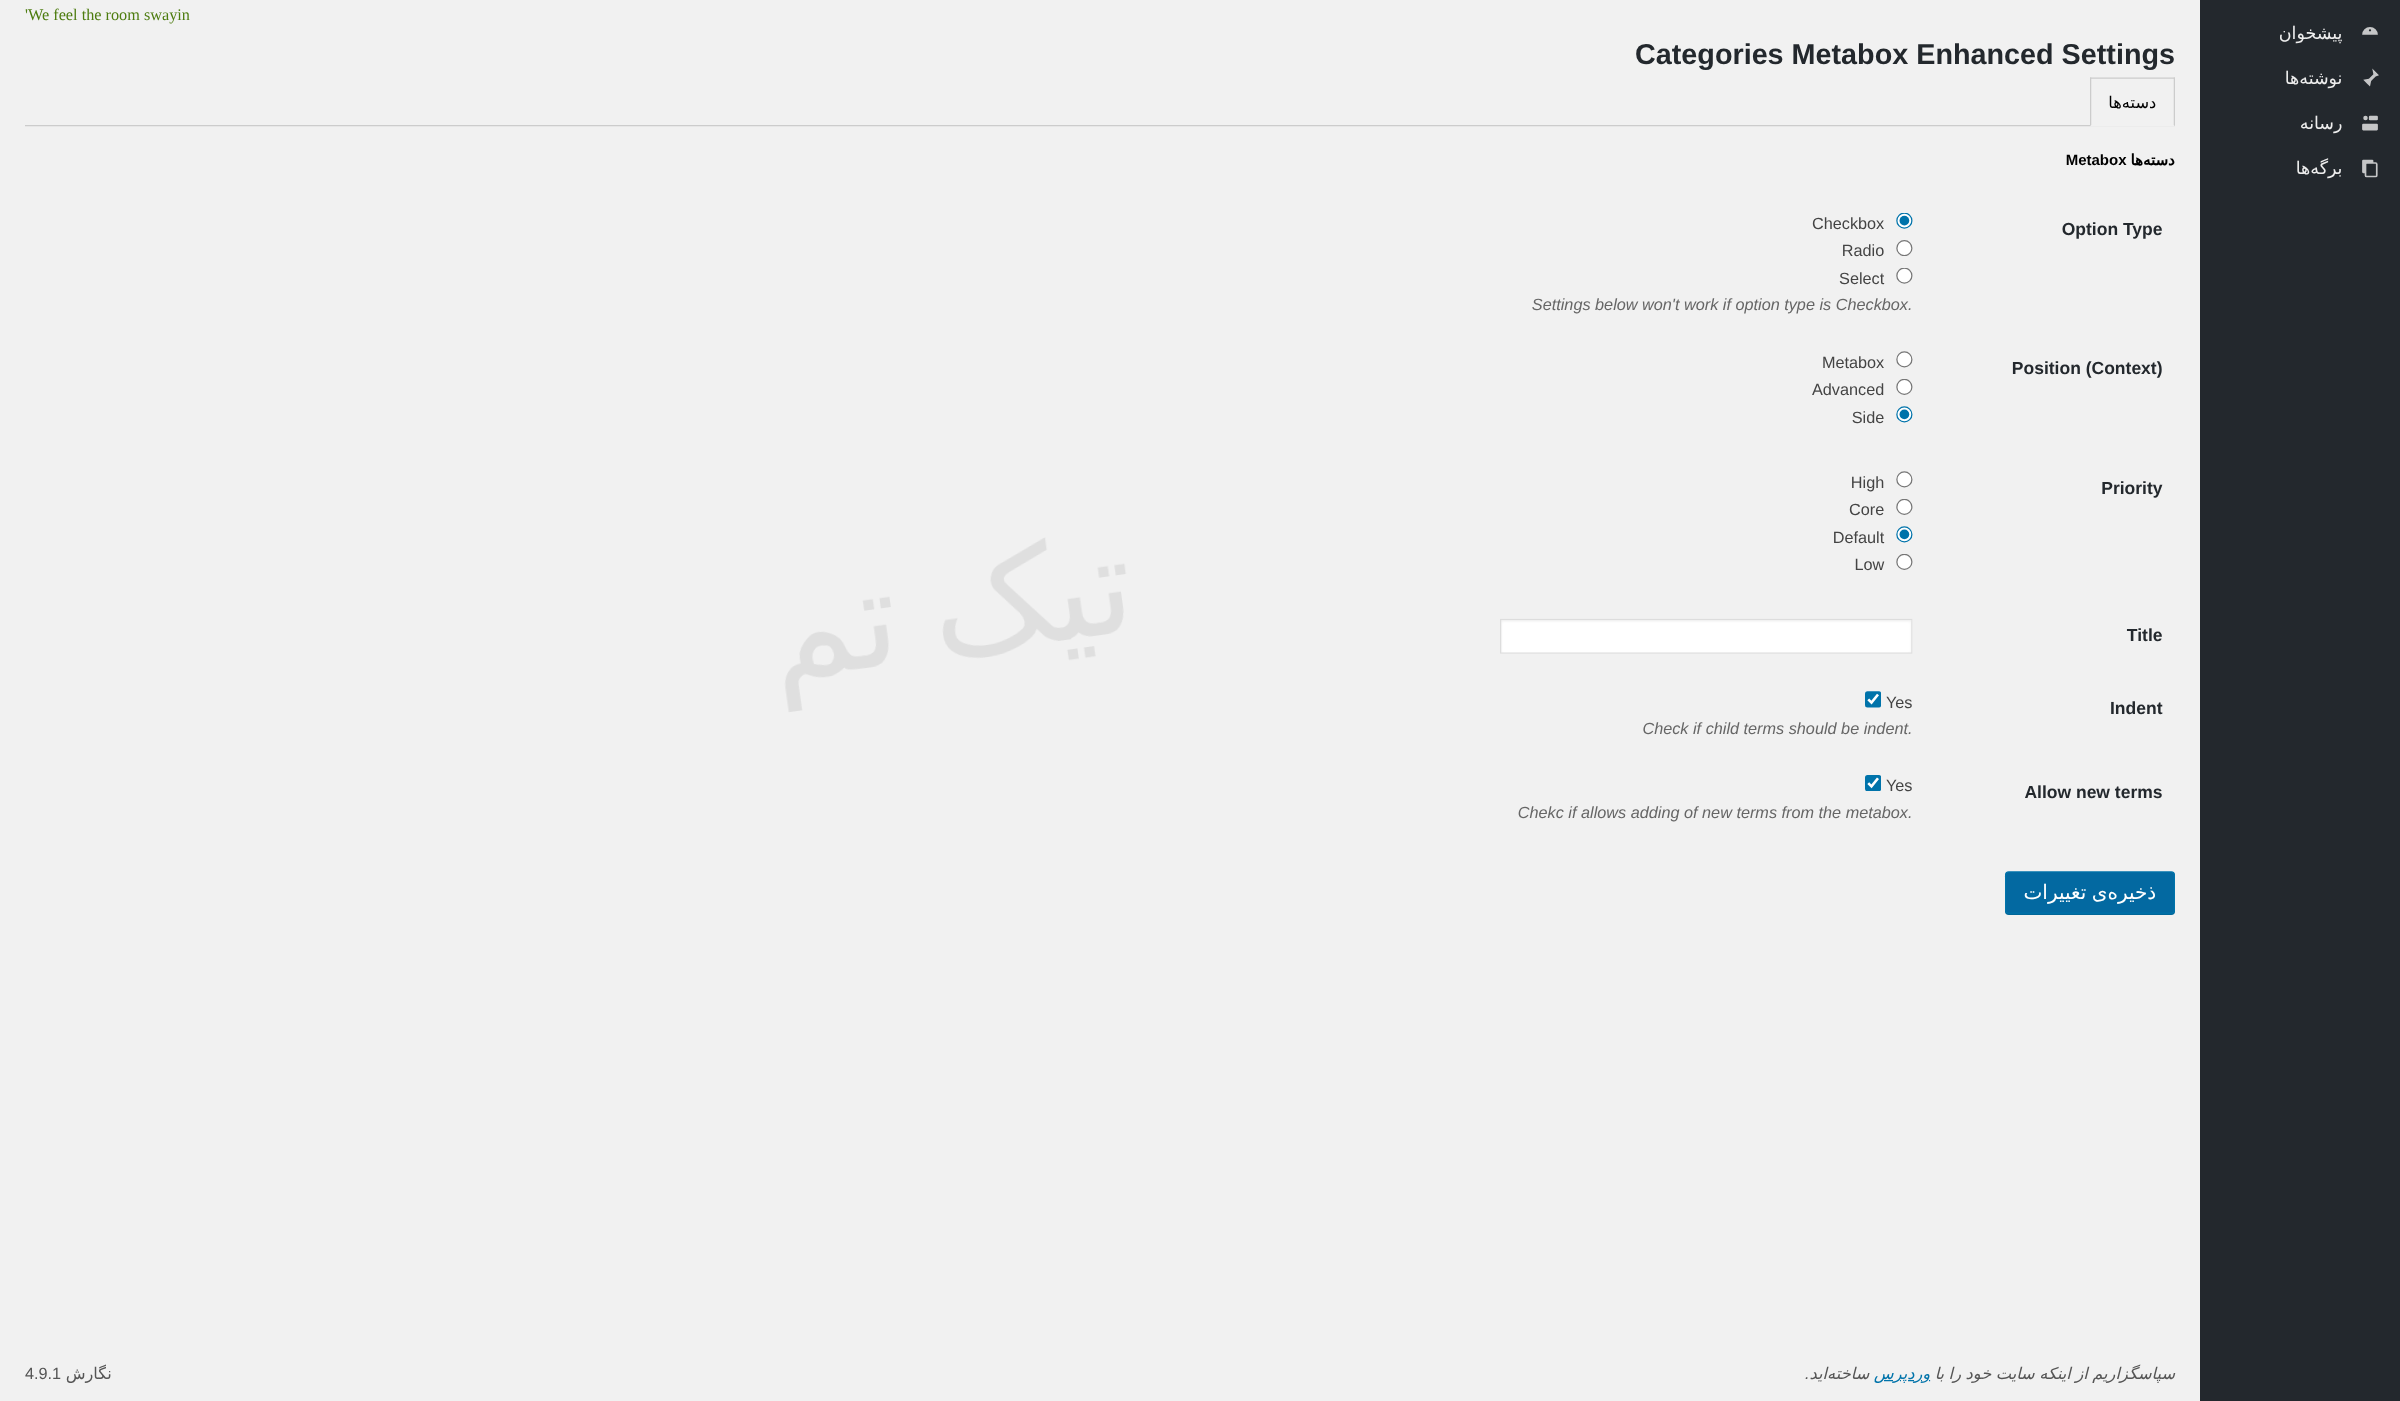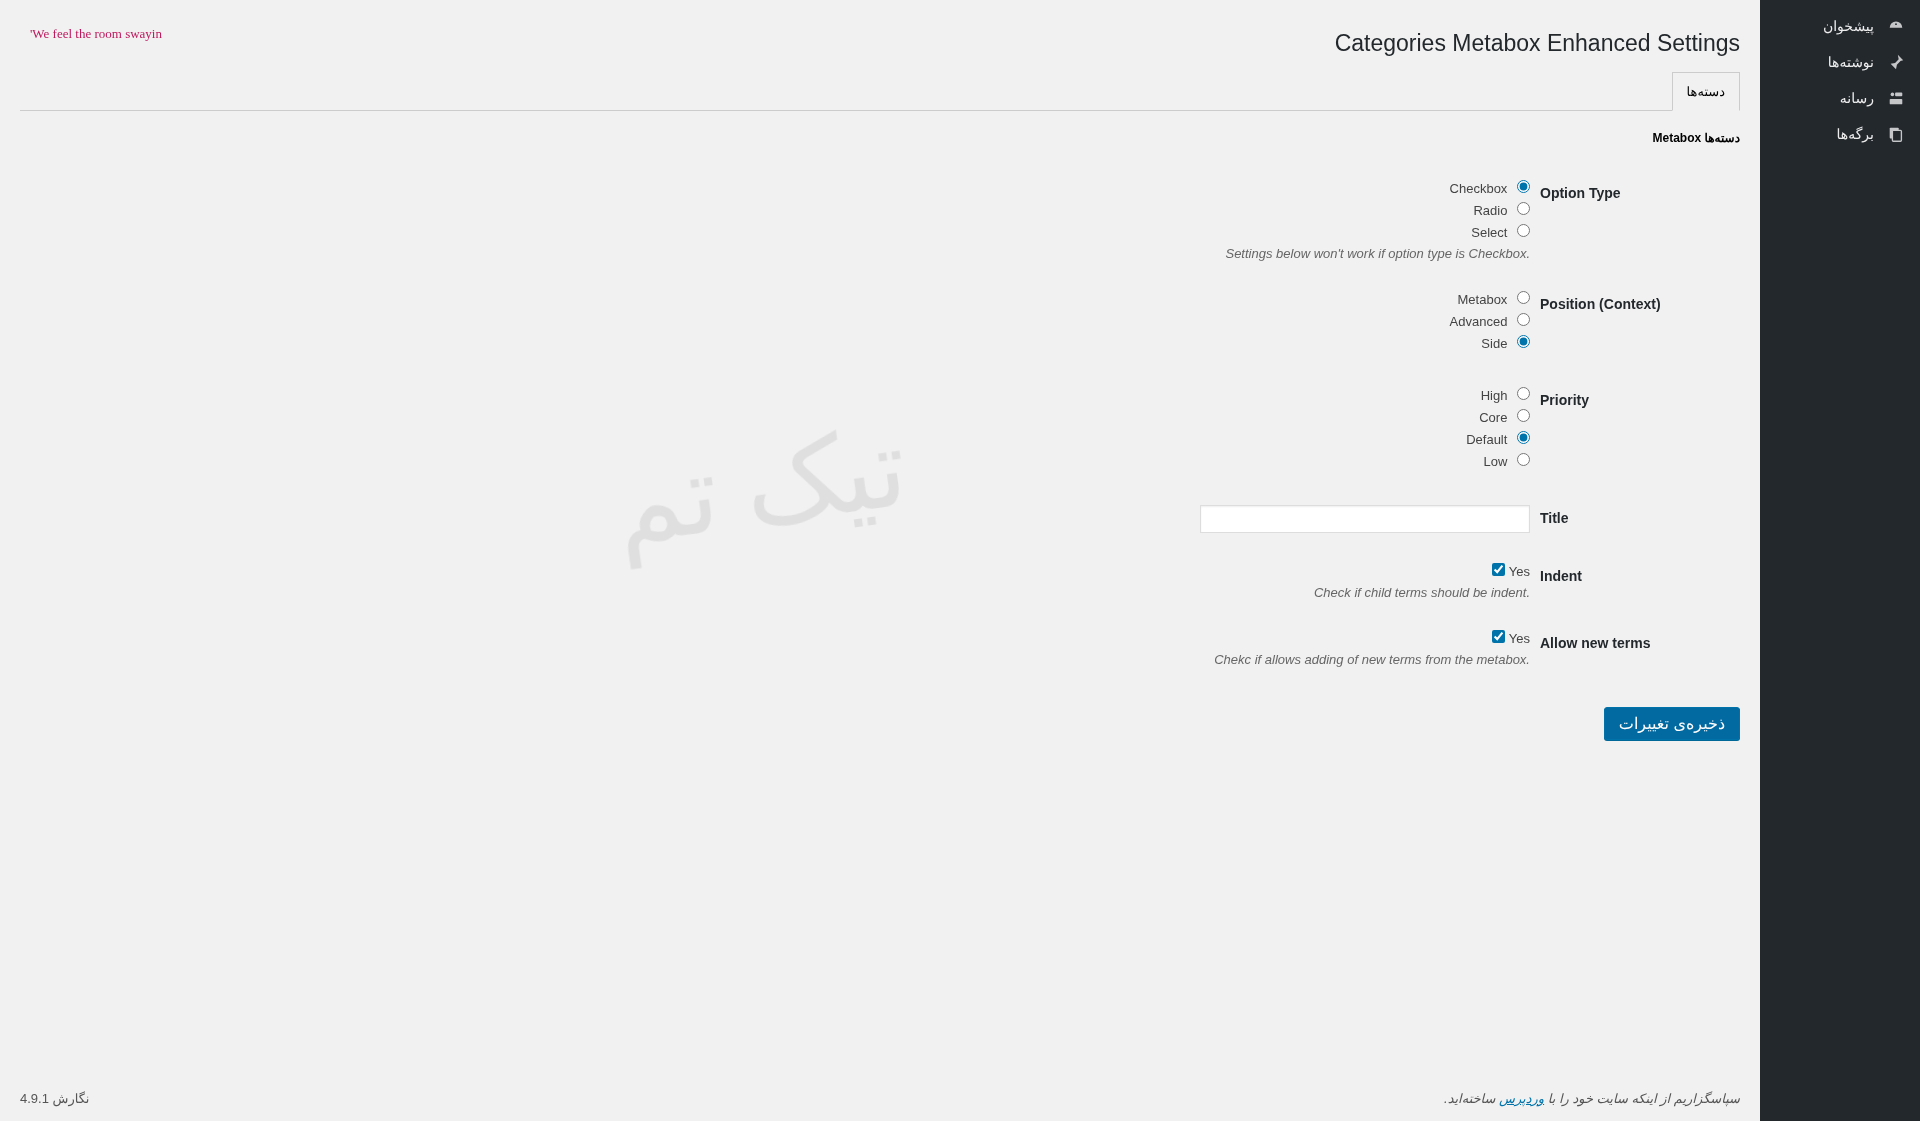--- a/index.html
+++ b/index.html
@@ -6,34 +6,34 @@
 body { font-family: Tahoma, Arial, sans-serif; background: #f1f1f1; color: #444; font-size: 13px; direction: rtl; }
 
 
 .admin-sidebar { position: fixed; top: 0; right: 0; width: 160px; background: #23282d; height: 100%; z-index: 10; }
 .admin-sidebar ul { list-style: none; padding-top: 8px; }
 .admin-sidebar li { padding: 8px 14px; color: #eee; font-size: 14px; cursor: pointer; display: flex; align-items: center; gap: 12px; }
 .admin-sidebar .dashicon { display:inline-flex; width:20px; height:20px; align-items:center; justify-content:center; opacity:0.8; }
 
 
 .wrap { margin-right: 180px; margin-left: 20px; padding-top: 10px; }
-.quote { position: fixed; top: 26px; left: 20px; color: #be185d; font-size: 13px; font-family: Georgia, serif; direction: ltr; margin-left: 10px; }
-
-h1 { font-size: 23px; font-weight: 400; color: #23282d; margin: 20px 0 15px 0; direction: ltr; text-align: right; }
+.quote { position: fixed; top: 4px; left: 20px; color: #4d7c0f; font-size: 13px; font-family: Georgia, serif; direction: ltr; }
+
+h1 { font-size: 23px; font-weight: 700; color: #23282d; margin: 20px 0 5px 0; direction: ltr; text-align: right; }
 
 
 .nav-tab-wrapper { border-bottom: 1px solid #ccc; margin-bottom: 20px; padding-bottom:0; }
 .nav-tab { display:inline-block; padding: 11px 14px; background:#e5e5e5; border:1px solid #ccc; border-bottom:none; margin-bottom:-1px; font-size:13px; color:#555; background:#f1f1f1; }
 .nav-tab-active { background:#f1f1f1; border-bottom:1px solid #f1f1f1; color:#000; }
 
 h2.section { font-size: 12px; font-weight: 600; color: #000000; margin: 10px 0 20px; direction: rtl; }
 
 
 .form-table { width: 100%; border-collapse: collapse; }
-.form-table th { text-align: left; padding: 20px 10px 20px 0; width: 200px; vertical-align: top; font-weight: 700; color: #23282d; font-size:14px; direction:ltr; }
+.form-table th { text-align: right; padding: 20px 10px 20px 0; width: 200px; vertical-align: top; font-weight: 700; color: #23282d; font-size:14px; direction:ltr; }
 .form-table td { padding: 15px 10px; vertical-align: top; }
 .radio-row { display:block; margin-bottom:6px; direction:ltr; text-align:right; color:#444; }
 .radio-row input[type=radio] { margin-left:6px; accent-color:#0073aa; }
 .desc { font-style: italic; color:#666; direction:ltr; text-align:right; margin-top:6px; }
 .checkbox-row { direction:ltr; text-align:right; }
 .checkbox-row input[type=checkbox]{ margin-left:6px; accent-color:#0073aa; }
 
 input[type=text].regular { width: 330px; padding:4px 6px; border:1px solid #ddd; background:#fff; box-shadow: inset 0 1px 2px rgba(0,0,0,.07); height:28px; }
 
 .submit { margin: 25px 0; }

